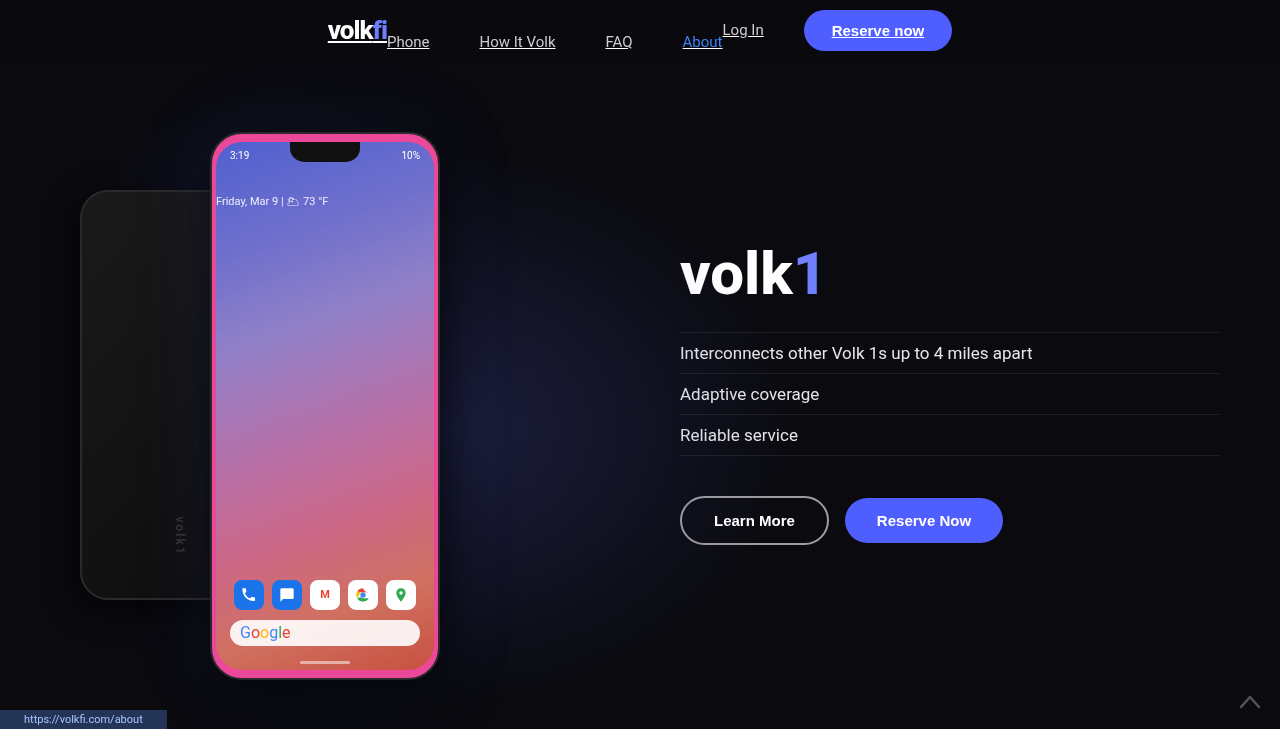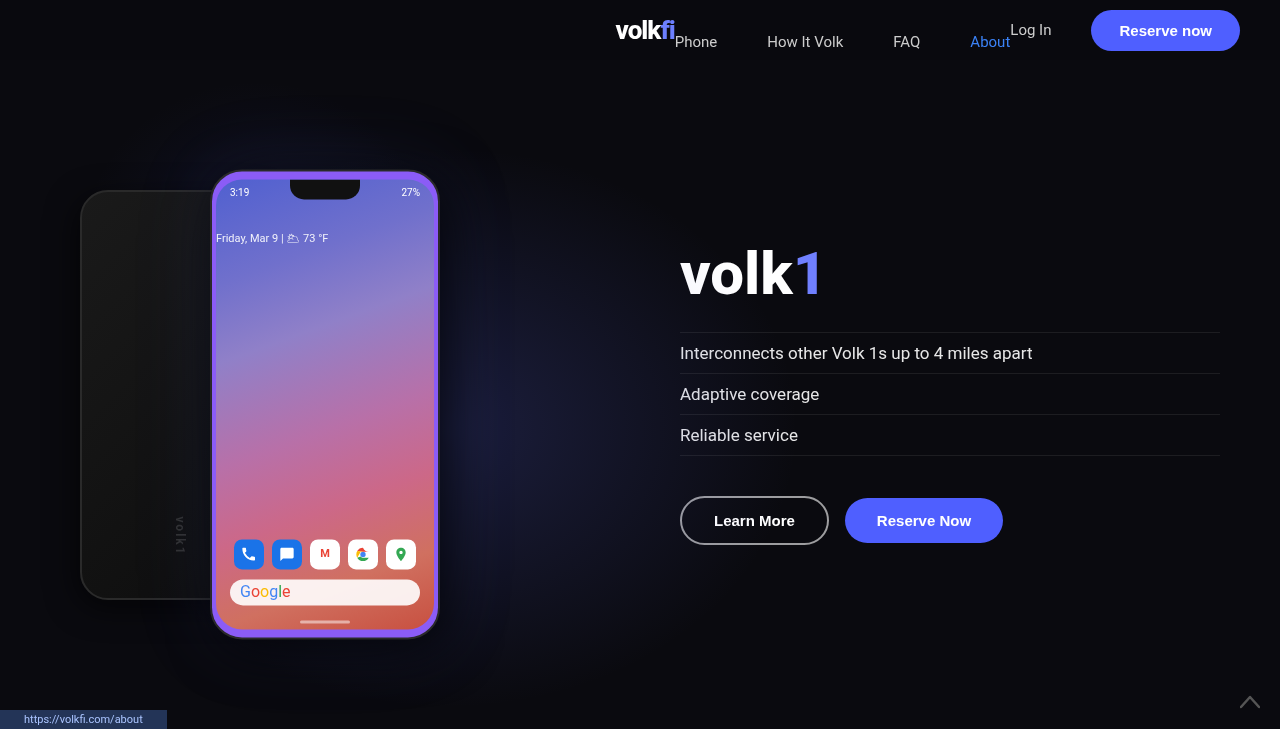--- a/index.html
+++ b/index.html
@@ -10,26 +10,27 @@
       width: 1280px;
       height: 729px;
       overflow: hidden;
       position: relative;
     }
 
     
     nav {
       display: flex;
       align-items: center;
-      justify-content: flex-end;
+      justify-content: center;
       padding: 0 40px;
       height: 60px;
       position: relative;
       z-index: 10;
       background: rgba(10,10,15,0.95);
+      text-decoration: underline;
     }
     .nav-links {
       display: flex;
       gap: 50px;
       align-items: center;
       margin-top: 23px;
     }
     .nav-link {
       color: #ccc;
       text-decoration: none;
@@ -123,22 +124,22 @@
       height: 14px;
     }
 
     
     .phone-front {
       position: absolute;
       left: 210px;
       top: 50%;
       transform: translateY(-48%);
       width: 230px;
-      height: 470px;
-      background: #8b5cf6;
+      height: 548px;
+      background: #ec4899;
       border-radius: 32px;
       border: 2px solid #2a2a2a;
       box-shadow: 10px 10px 50px rgba(0,0,0,0.8), 0 0 80px rgba(80,100,220,0.15);
       z-index: 2;
       overflow: hidden;
       text-decoration: underline;
     }
     .phone-screen {
       position: absolute;
       top: 8px;
@@ -399,21 +400,21 @@
       <div class="back-phone-volk-label">volk1</div>
     </div>
 
     <div class="phone-front">
       <div class="phone-screen">
 
         <div class="notch"></div>
 
         <div class="status-bar">
           <span>3:19</span>
-          <span>27%</span>
+          <span>10%</span>
         </div>
 
         <div class="screen-date">Friday, Mar 9  |  🌥 73 °F</div>
 
         <div class="app-row">
 
           <div class="app-icon phone-app" style="background:#1a73e8;">
             <svg width="16" height="16" viewBox="0 0 24 24" fill="white">
                 <path d="M6.62 10.79a15.05 15.05 0 006.59 6.59l2.2-2.2a1 1 0 011.01-.24c1.12.37 2.33.57 3.58.57a1 1 0 011 1v3.5a1 1 0 01-1 1C10.61 22 2 13.39 2 3a1 1 0 011-1H6.5a1 1 0 011 1c0 1.25.2 2.46.57 3.58a1 1 0 01-.25 1.01l-2.2 2.2z"></path>
               </svg>

